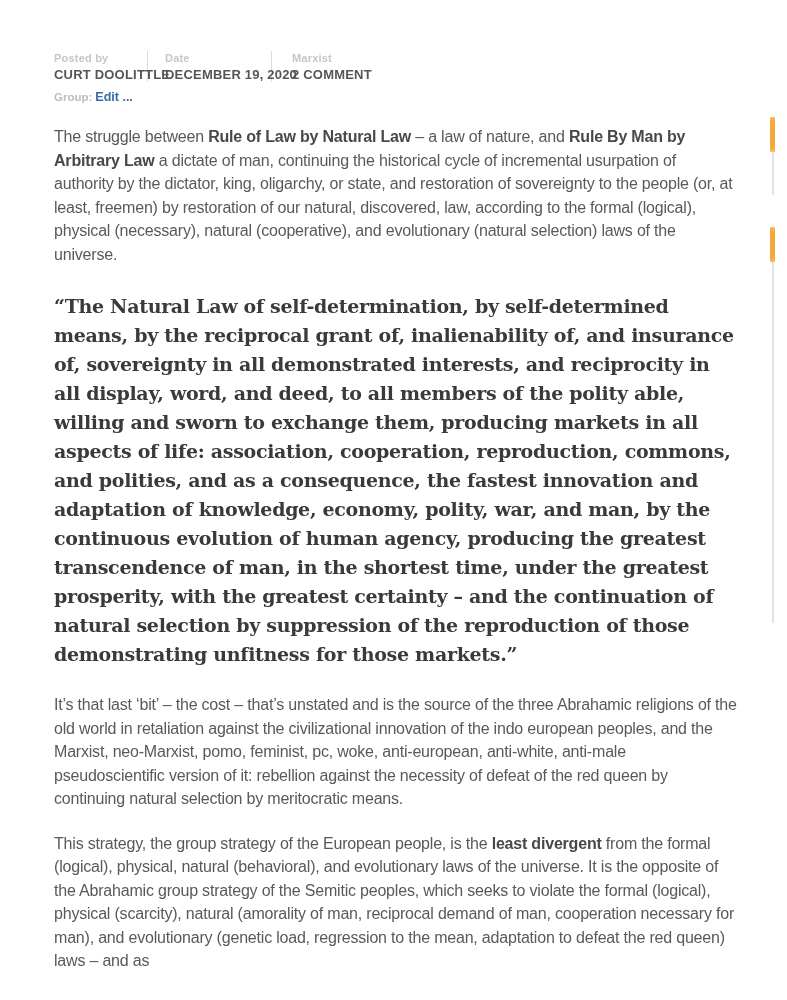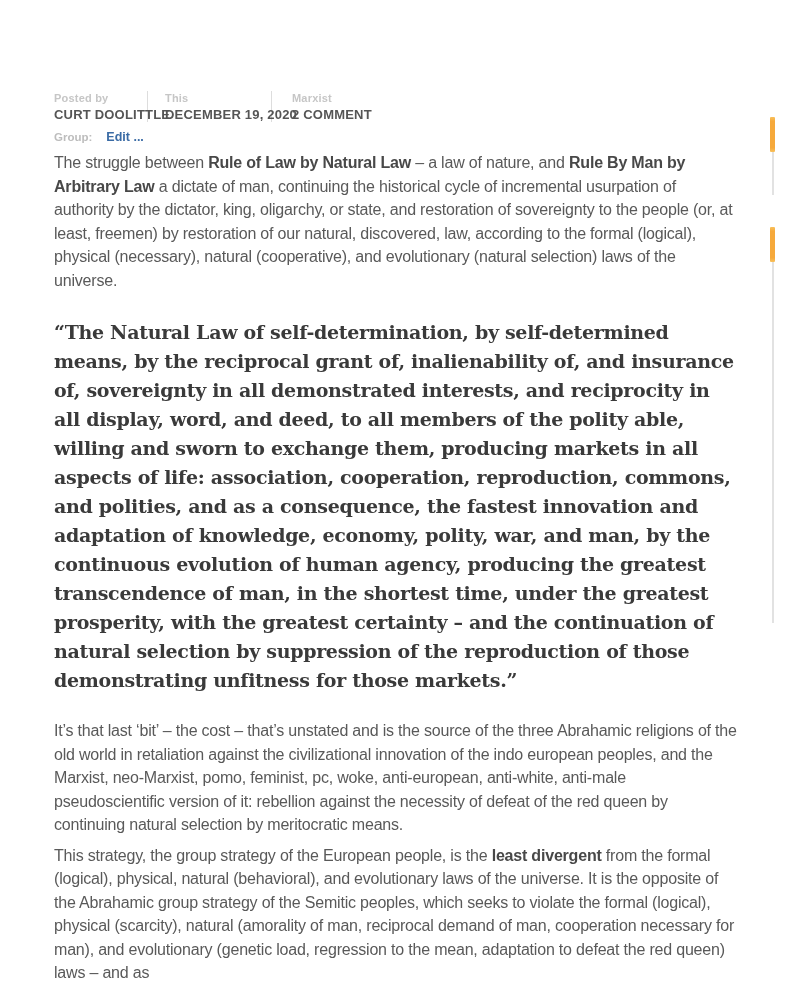--- a/index.html
+++ b/index.html
@@ -23,21 +23,21 @@
     line-height: 31px;
     letter-spacing: -0.6px;
     color: #303030;
   }
   
   .meta-row {
     display: flex;
     align-items: stretch;
     margin-top: 21px;
   }
-  .meta-col { padding-top: 1px; margin-top: 40px; }
+  .meta-col { padding-top: 1px; }
   .meta-col.m1 { width: 94px; border-right: 1px solid #dddddd; }
   .meta-col.m2 { padding-left: 17px; width: 124px; border-right: 1px solid #dddddd; }
   .meta-col.m3 { padding-left: 20px; }
   .meta-label {
     font-size: 11px;
     font-weight: 700;
     color: #c6c6c6;
     letter-spacing: 0.2px;
   }
   .meta-value {
@@ -55,25 +55,25 @@
   .editor-label {
     color: #bdbdbd;
     font-weight: 700;
   }
   .edit-link {
     color: #3a6ba5;
     font-weight: 700;
     font-size: 12.5px;
     text-decoration: none;
     cursor: pointer;
-    margin-left: 14px;
+    margin-left: 3px;
   }
   
   .body-para {
-    margin-top: 7px;
+    margin-top: 21px;
     font-size: 16px;
     line-height: 23.5px;
     letter-spacing: -0.2px;
     color: #595959;
   }
   .body-para .b {
     font-weight: 700;
     color: #484848;
   }
   blockquote.quote {
@@ -117,21 +117,21 @@
 
 <div class="page">
 
 
   <div class="meta-row">
     <div class="meta-col m1">
       <div class="meta-label">Posted by</div>
       <div class="meta-value">CURT DOOLITTLE</div>
     </div>
     <div class="meta-col m2">
-      <div class="meta-label">This</div>
+      <div class="meta-label">Date</div>
       <div class="meta-value">DECEMBER 19, 2020</div>
     </div>
     <div class="meta-col m3">
       <div class="meta-label">Marxist</div>
       <div class="meta-value">2 COMMENT</div>
     </div>
   </div>
 
   <div class="editor-line">
     <span class="editor-label">Group:</span><a class="edit-link">Edit ...</a>

